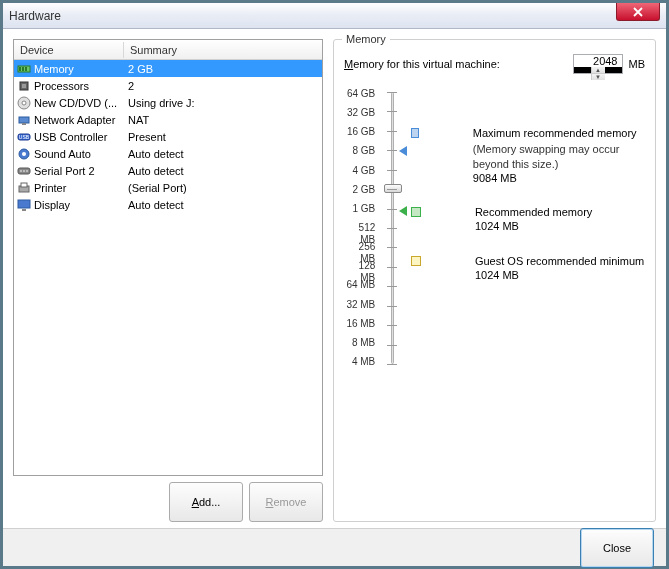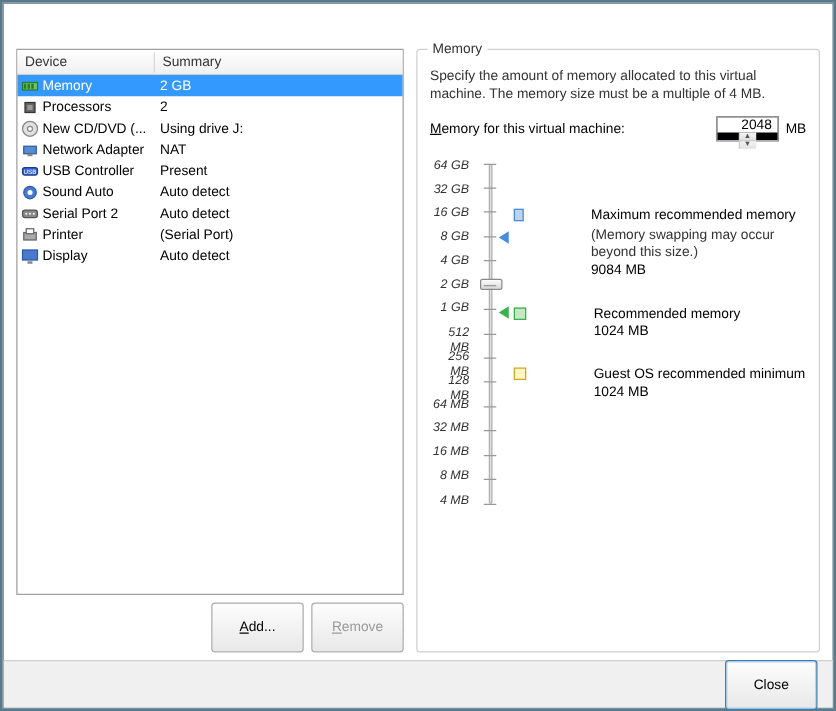--- a/index.html
+++ b/index.html
@@ -29,21 +29,21 @@
 .groupbox-title { position: absolute; top: -7px; left: 8px; background: #fff; padding: 0 4px; font-size: 11px; color: #333; }
 .desc { color: #333; margin-bottom: 10px; line-height: 1.3; }
 .mem-row { display: flex; align-items: center; gap: 6px; margin-bottom: 14px; }
 .mem-row label { flex: 1; }
 .spinbox { display: flex; align-items: center; border: 1px solid #abadb3; height: 20px; background: #000000; flex-direction: column; }
 .spinbox input { width: 48px; border: none; text-align: right; padding: 0 4px; font-size: 11px; outline: none; }
 .spin-btns { display: flex; flex-direction: column; width: 14px; height: 18px; }
 .spin-btns div { flex: 1; background: linear-gradient(#f4f4f4,#e0e0e0); border-left: 1px solid #ccc; display: flex; align-items: center; justify-content: center; cursor: pointer; font-size: 6px; color: #555; }
 .spin-btns div:first-child { border-bottom: 1px solid #ccc; }
 .scale-area { display: flex; gap: 10px; }
-.scale-labels { text-align: right; font-size: 10px; color: #333; display: flex; flex-direction: column; justify-content: space-between; height: 280px; width: 40px; font-style: italic; }
+.scale-labels { text-align: right; font-size: 10px; color: #333; display: flex; flex-direction: column; justify-content: space-between; height: 280px; width: 40px; }
 .scale-labels div { height: 12px; line-height: 12px; }
 .scale-track { position: relative; width: 20px; height: 280px; }
 .track-line { position: absolute; left: 6px; top: 4px; bottom: 4px; width: 3px; background: #e0e0e0; border: 1px solid #b0b0b0; border-radius: 2px; }
 .tick { position: absolute; left: 2px; width: 10px; height: 1px; background: #999; }
 .slider-thumb { position: absolute; left: -1px; width: 18px; height: 9px; background: linear-gradient(#fdfdfd,#d8d8d8); border: 1px solid #888; border-radius: 2px; cursor: pointer; }
 .marker { position: absolute; width: 0; height: 0; border-top: 5px solid transparent; border-bottom: 5px solid transparent; }
 .marker.blue { border-right: 8px solid #4a8cd8; }
 .marker.green { border-right: 8px solid #3cb04a; }
 .legend { font-size: 11px; display: flex; flex-direction: column; gap: 6px; padding-top: 38px; }
 .legend-item { display: flex; align-items: flex-start; gap: 6px; }
@@ -54,20 +54,28 @@
 .legend-text { line-height: 1.3; margin-left: 48px; }
 .legend-note { color: #333; margin-top: 2px; }
 .footer { position: absolute; bottom: 0; left: 0; right: 0; height: 38px; border-top: 1px solid #d0d0d0; background: #f0f0f0; display: flex; align-items: center; justify-content: flex-end; gap: 8px; padding: 0 12px; }
 .btn.primary { border-color: #3c7fb1; box-shadow: 0 0 0 1px #b4d6f0 inset; }
 .underline { text-decoration: underline; }
 </style>
 </head>
 <body>
 
 <div class="window">
+  <div class="titlebar">
+    <span class="titlebar-text">Hardware</span>
+    <div class="close-btn">
+      <svg viewBox="0 0 10 10">
+          <path d="M1 1 L9 9 M9 1 L1 9" stroke="#fff" stroke-width="1.8"></path>
+        </svg>
+    </div>
+  </div>
 
   <div class="content">
     <div class="left-panel">
       <div class="device-table">
         <div class="table-header">
           <div class="th th-device">Device</div>
           <div class="th th-summary">Summary</div>
         </div>
         <div class="table-body" id="device-rows">
             <div class="tr selected">
@@ -167,21 +175,20 @@
           </div>
       </div>
       <div class="panel-buttons">
         <button class="btn"><span class="underline">A</span><span>dd...</span></button>
         <button class="btn" disabled=""><span class="underline">R</span><span>emove</span></button>
       </div>
     </div>
 
     <div class="groupbox">
       <div class="groupbox-title">Memory</div>
-      <div class="desc">Specify the amount of memory allocated to this virtual machine. The memory size must be a multiple of 4 MB.</div>
       <div class="mem-row">
         <label><span class="underline">M</span><span>emory for this virtual machine:</span></label>
         <div class="spinbox">
           <input type="text" value="2048" style="">
           <div class="spin-btns">
             <div>▲</div>
             <div>▼</div>
           </div>
         </div>
         <span>MB</span>

